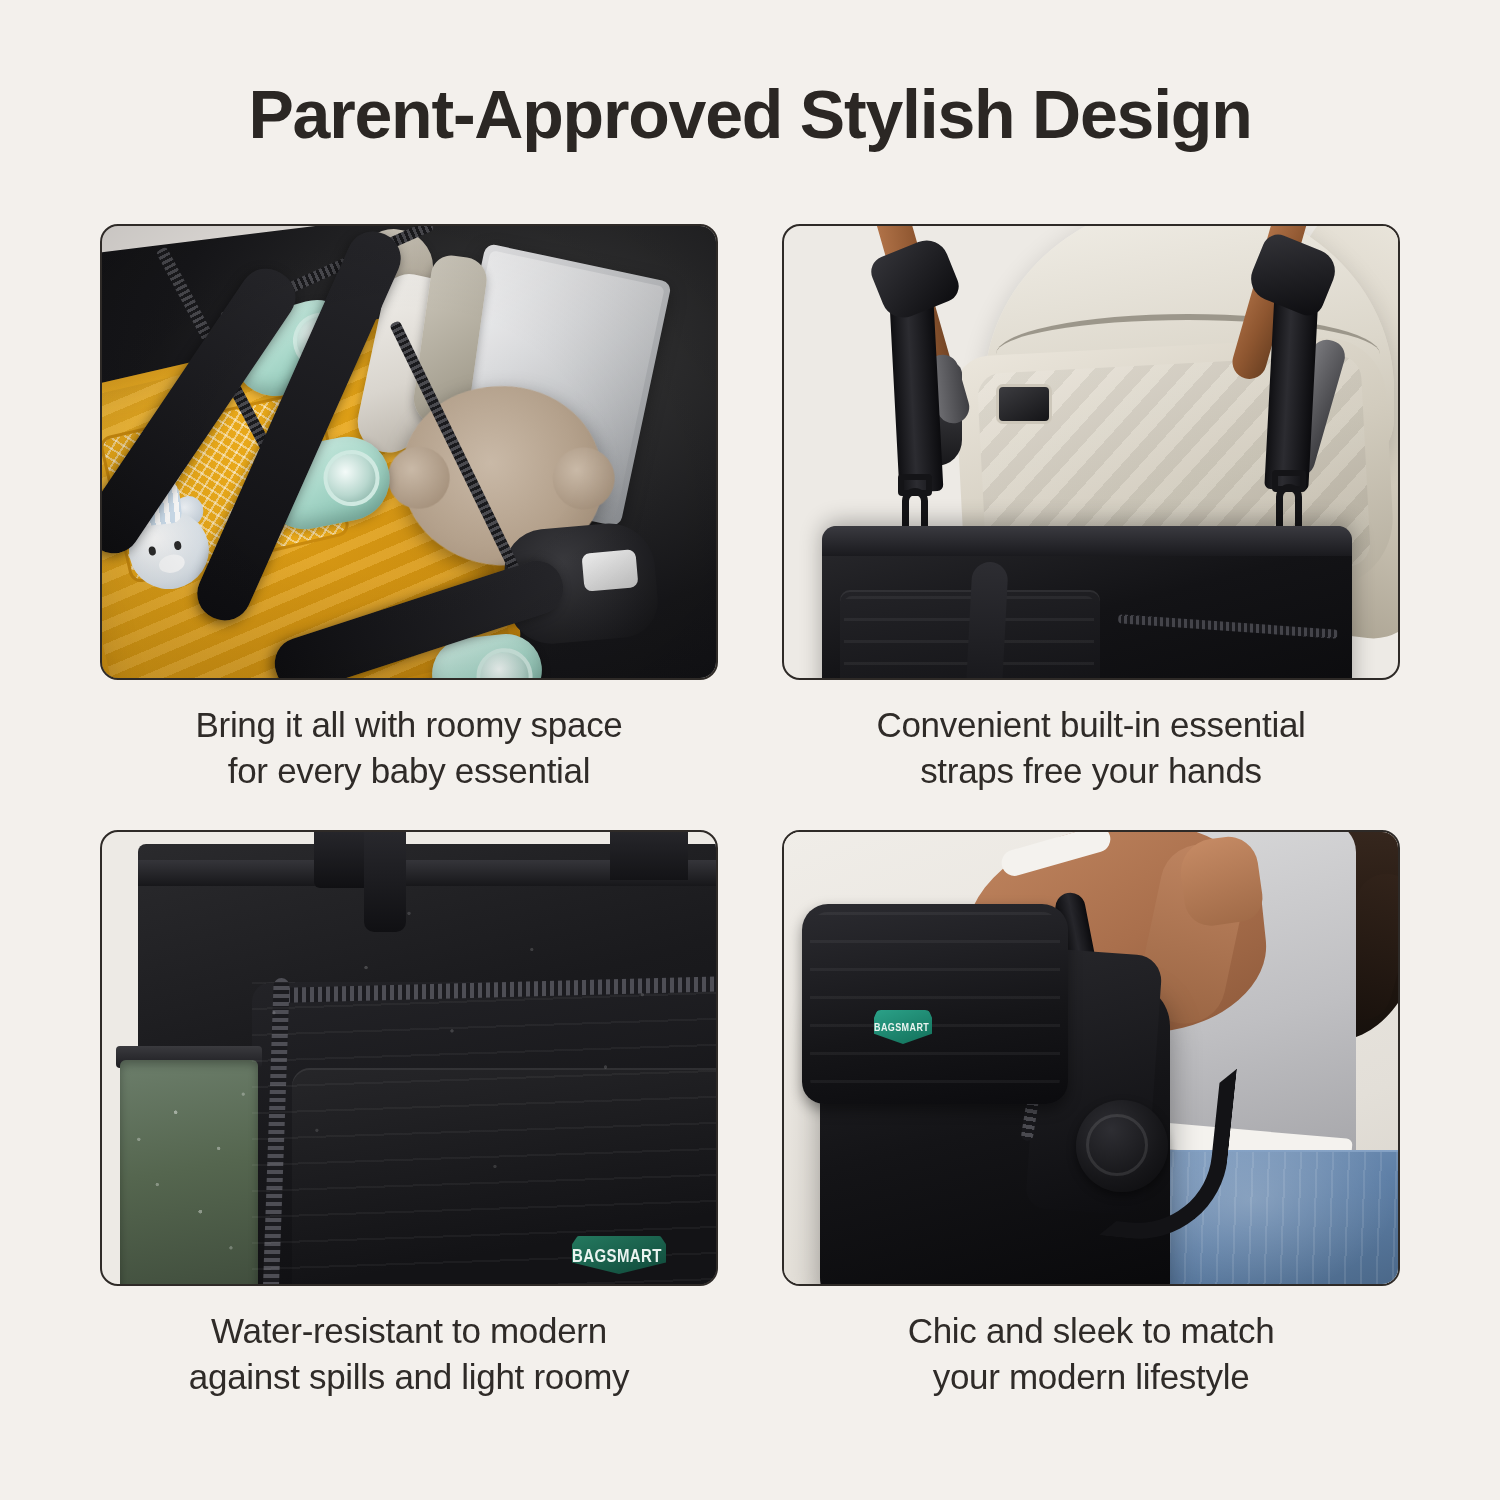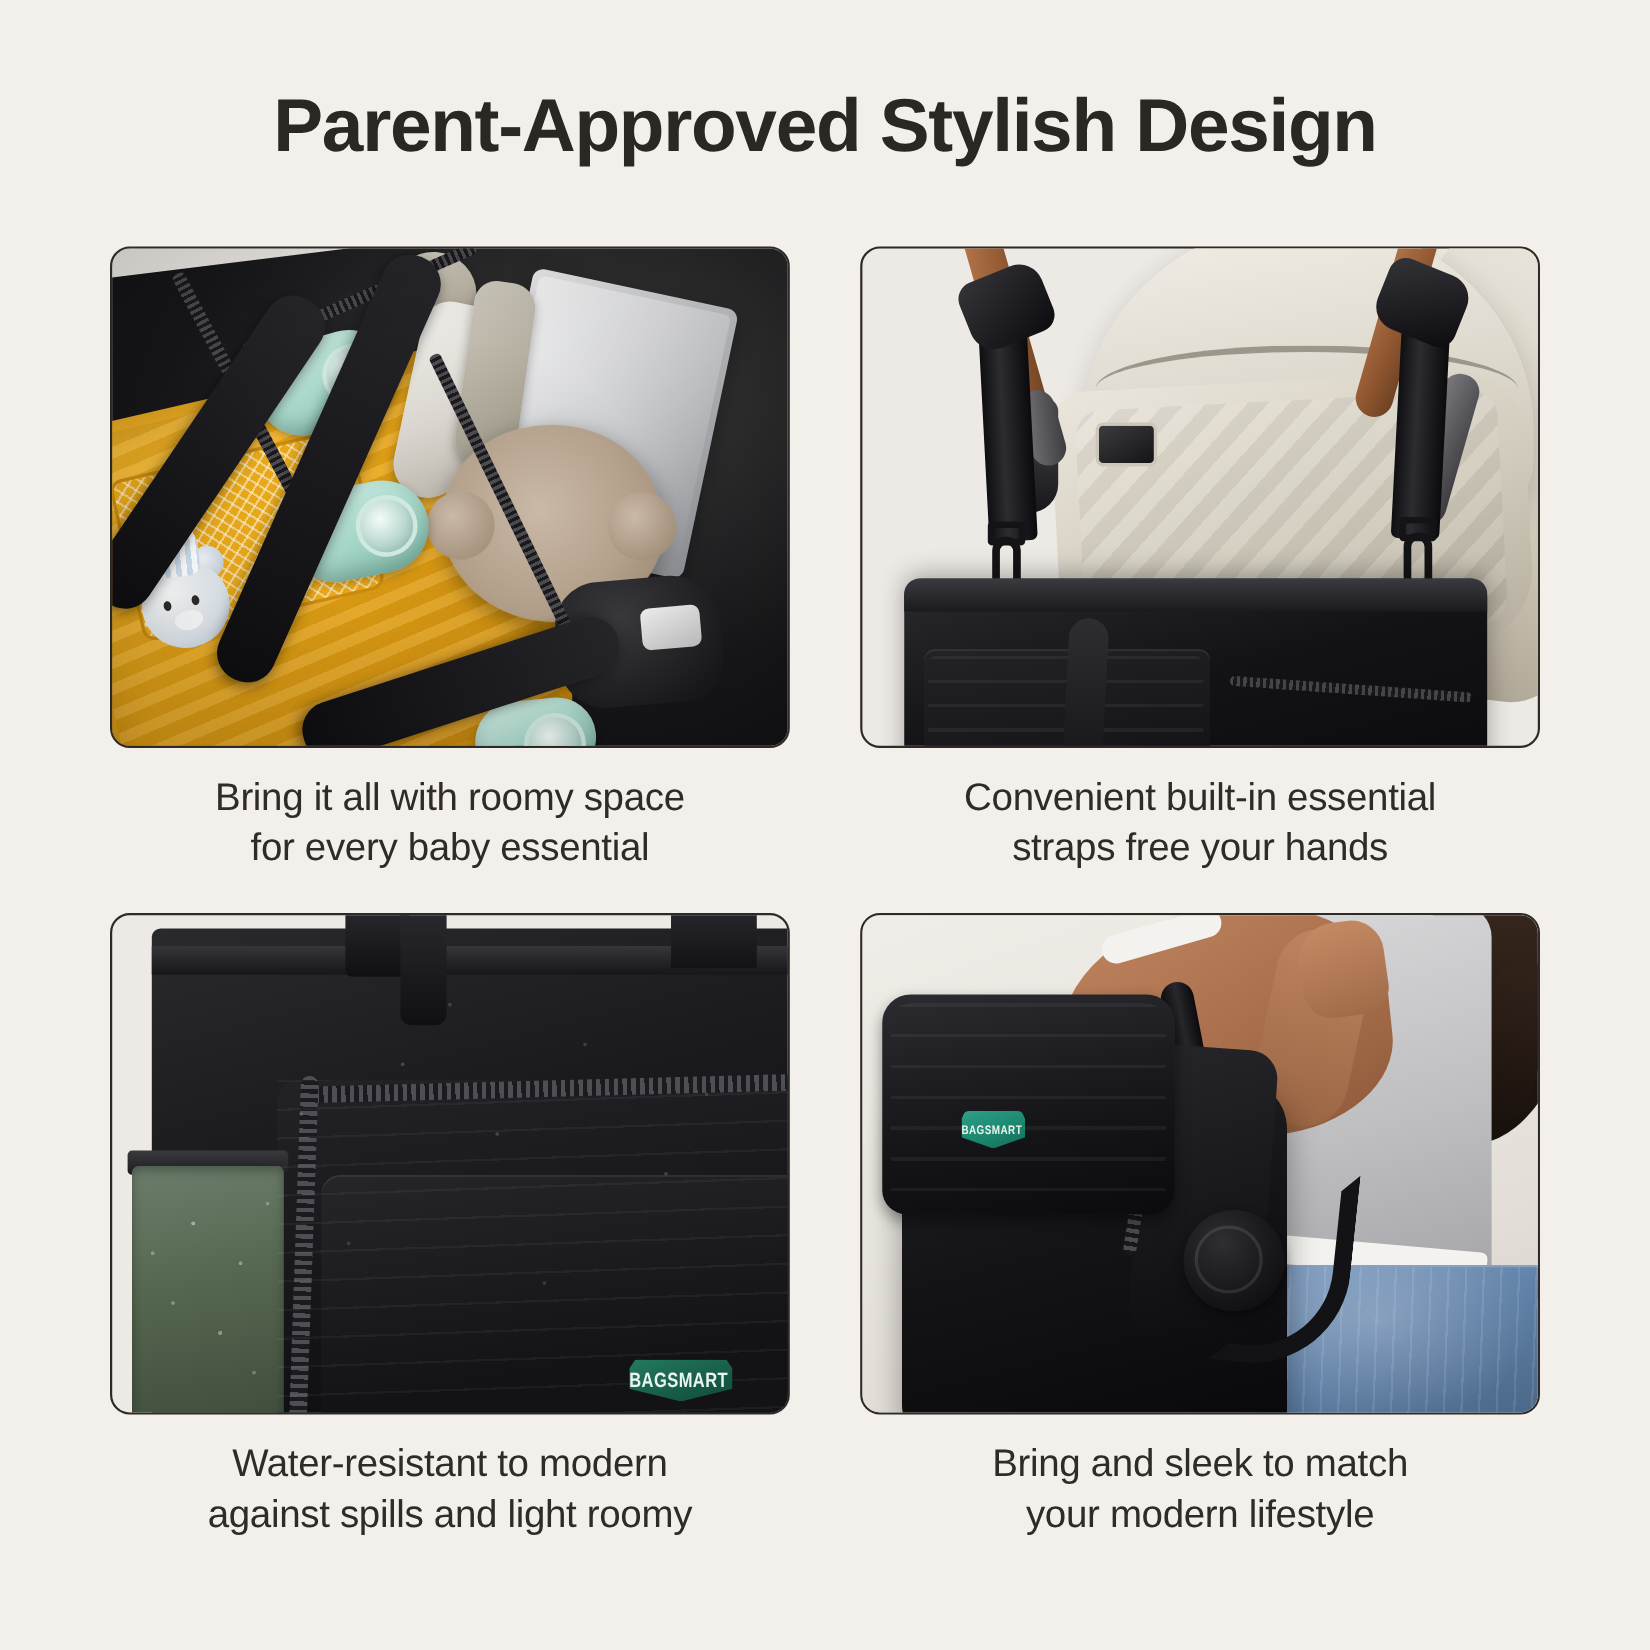--- a/index.html
+++ b/index.html
@@ -710,19 +710,19 @@
     </div>
 
     <div class="caption">
       <div>
         <span>Water-resistant to modern</span><br>
         <span>against spills and light roomy</span>
       </div>
     </div>
     <div class="caption">
       <div>
-        <span>Bring and sleek to match</span><br>
+        <span>Chic and sleek to match</span><br>
         <span>your modern lifestyle</span>
       </div>
     </div>
 
   </div>
 </div>
 
 </body></html>

